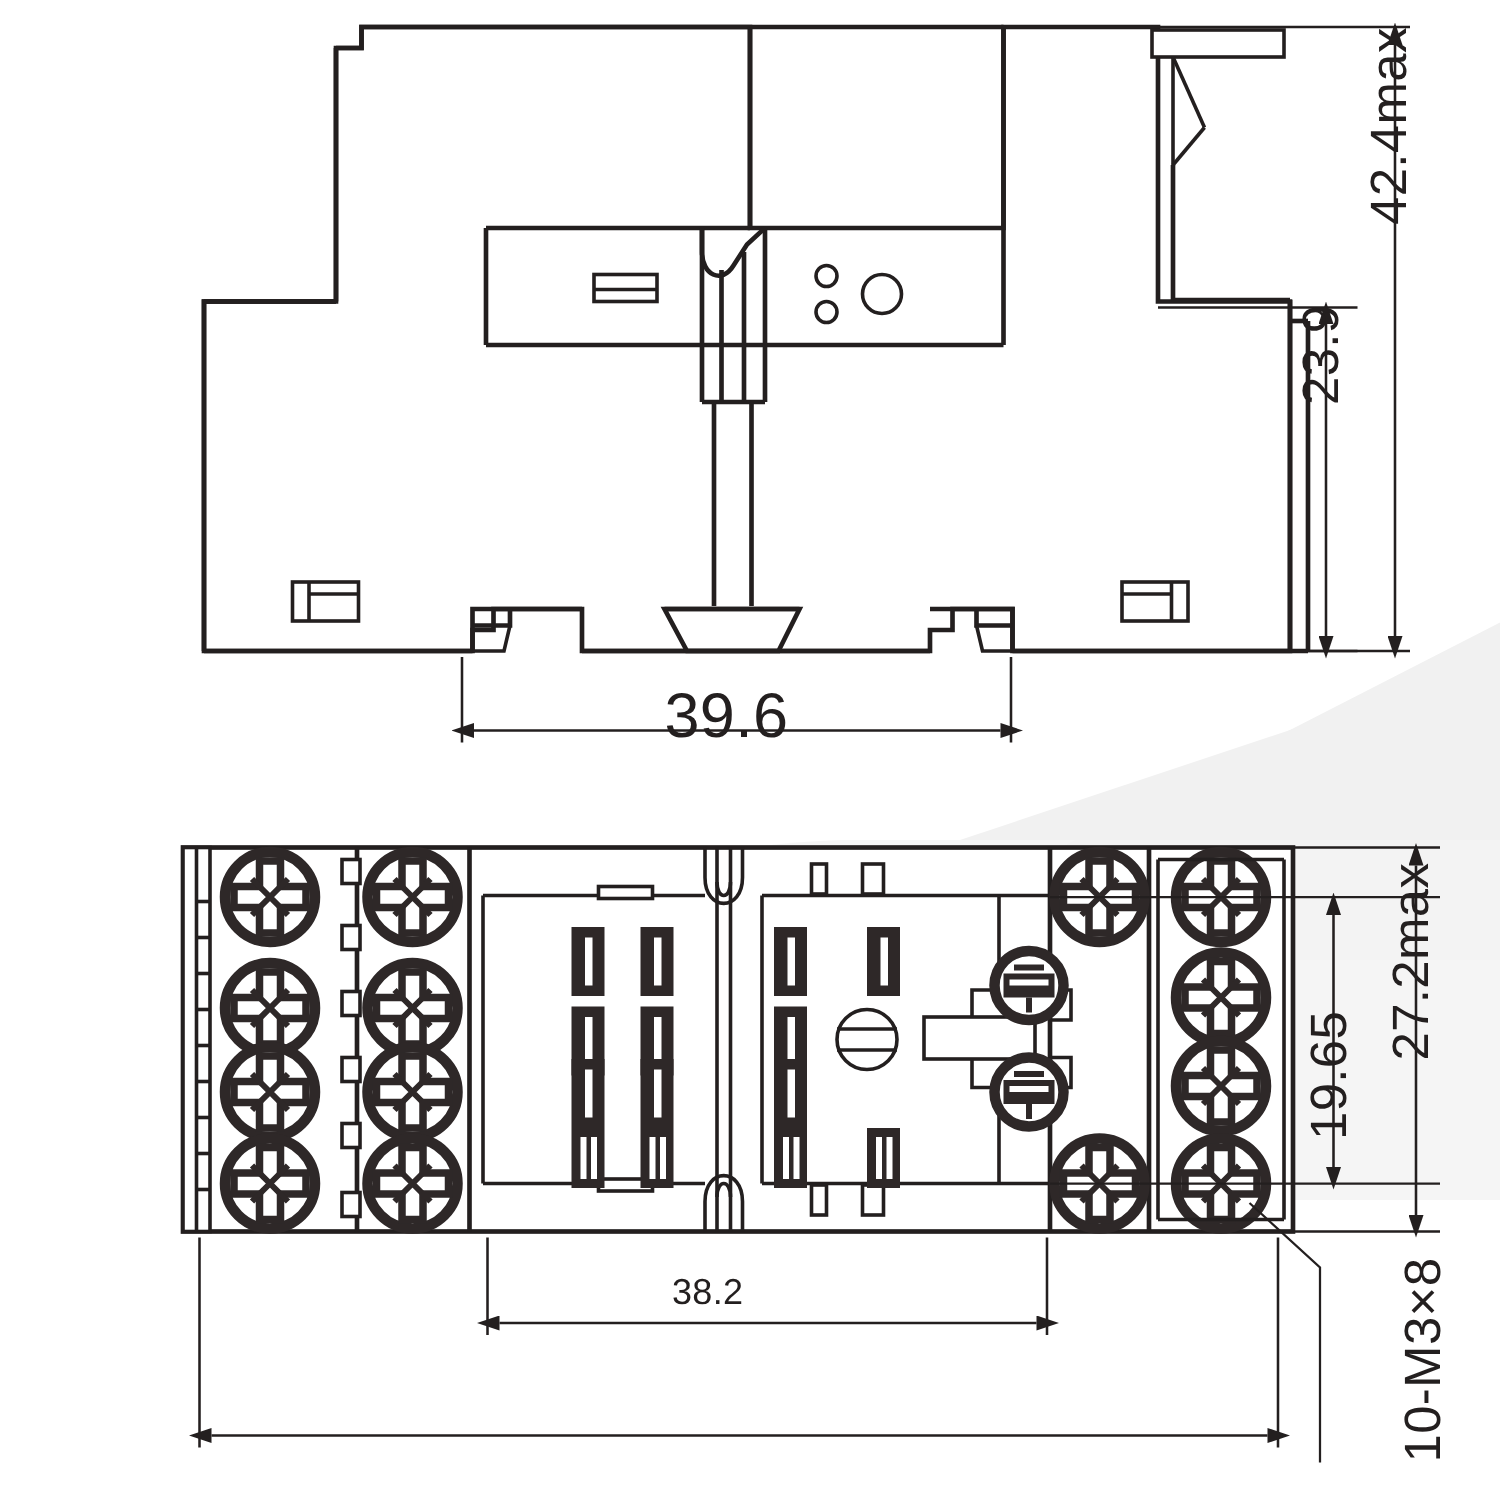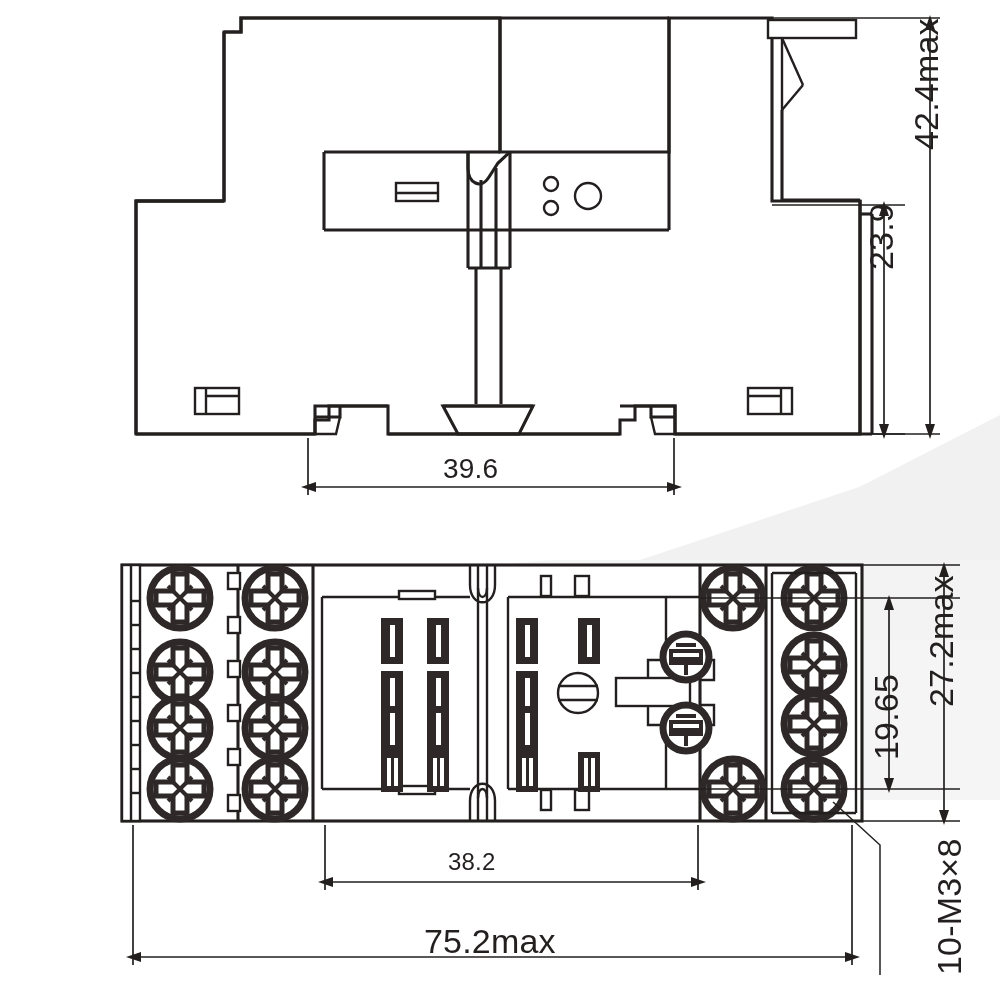--- a/index.html
+++ b/index.html
@@ -430,25 +430,24 @@
       <line class="ext" x1="133" y1="825" x2="133" y2="965"></line>
       <line class="ext" x1="852" y1="825" x2="852" y2="965"></line>
       <line class="dimln" x1="141" y1="957" x2="845" y2="957" marker-start="url(#arrL)" marker-end="url(#arrR)"></line>
     </g>
   </svg>
 
   <div class="dimlabel vert" style="left:907px;top:150px;font-size:34px;transform:rotate(-90deg);transform-origin:0 0;">42.4max</div>
 
   <div class="dimlabel vert" style="left:862px;top:270px;font-size:34px;transform:rotate(-90deg);transform-origin:0 0;">23.9</div>
 
-  <div class="dimlabel" style="left:443px;top:453px;font-size:28px;text-align:right;">39.6</div>
+  <div class="dimlabel" style="left:443px;top:453px;font-size:42px;text-align:right;">39.6</div>
 
   <div class="dimlabel vert" style="left:922px;top:707px;font-size:34px;transform:rotate(-90deg);transform-origin:0 0;">27.2max</div>
 
   <div class="dimlabel vert" style="left:867px;top:760px;font-size:34px;transform:rotate(-90deg);transform-origin:0 0;">19.65</div>
 
   <div class="dimlabel" style="left:448px;top:848px;font-size:24px;">38.2</div>
 
-  <div class="dimlabel" style="left:424px;top:922px;font-size:34px;">75.2max</div>
 
   <div class="dimlabel vert" style="left:930px;top:975px;font-size:34px;transform:rotate(-90deg);transform-origin:0 0;">10-M3×8</div>
 
 </div>
 
 </body></html>

